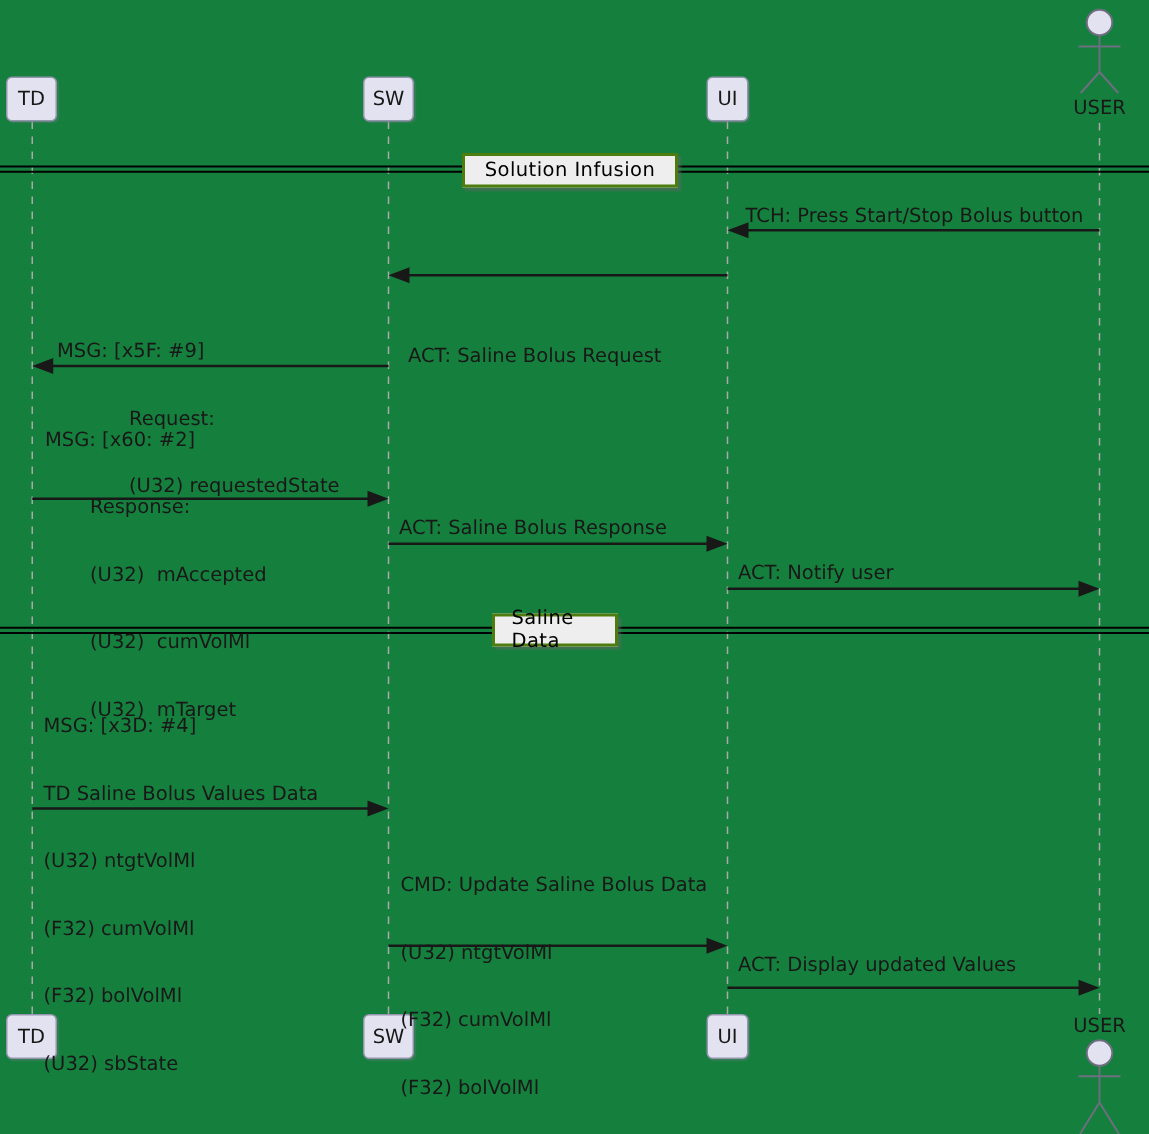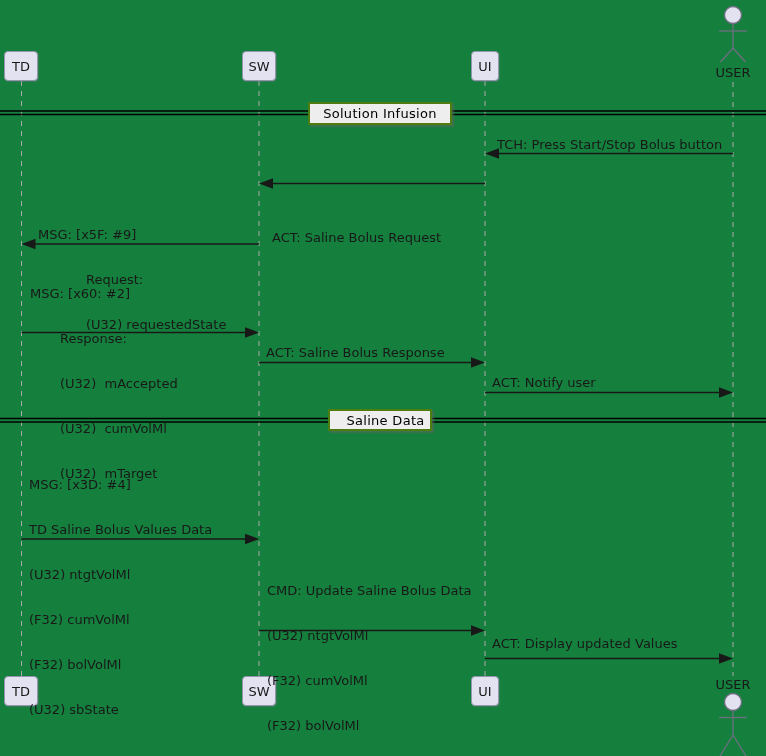--- a/index.html
+++ b/index.html
@@ -119,21 +119,21 @@
   <div class="pbox" style="left:242px;top:51px;width:34px;">SW</div>
   <div class="pbox" style="left:471px;top:51px;width:28px;">UI</div>
   <div class="actor-label" style="left:711px;top:65px;">USER</div>
 
   <div class="pbox" style="left:4px;top:676px;width:34px;">TD</div>
   <div class="pbox" style="left:242px;top:676px;width:34px;">SW</div>
   <div class="pbox" style="left:471px;top:676px;width:28px;">UI</div>
   <div class="actor-label" style="left:711px;top:677px;">USER</div>
 
   <div class="divider-box" style="left:308px;top:102px;width:144px;height:23px;">Solution Infusion</div>
-  <div class="divider-box" style="left:328px;top:409px;width:104px;height:22px;padding-left:11px;">Saline Data</div>
+  <div class="divider-box" style="left:328px;top:409px;width:84px;height:22px;padding-left:11px;">Saline Data</div>
 
   <div class="msg-label" style="left:497px;top:137px;">TCH: Press Start/Stop Bolus button</div>
   <div class="msg-label" style="left:272px;top:185px;margin-top:45px;">ACT: Saline Bolus Request</div>
 
   <div class="msg-block" style="left:38px;top:197px;">
     <div>MSG: [x5F: #9]</div>
     <div class="indent32">Request:</div>
     <div class="indent32">(U32) requestedState</div>
   </div>
 

